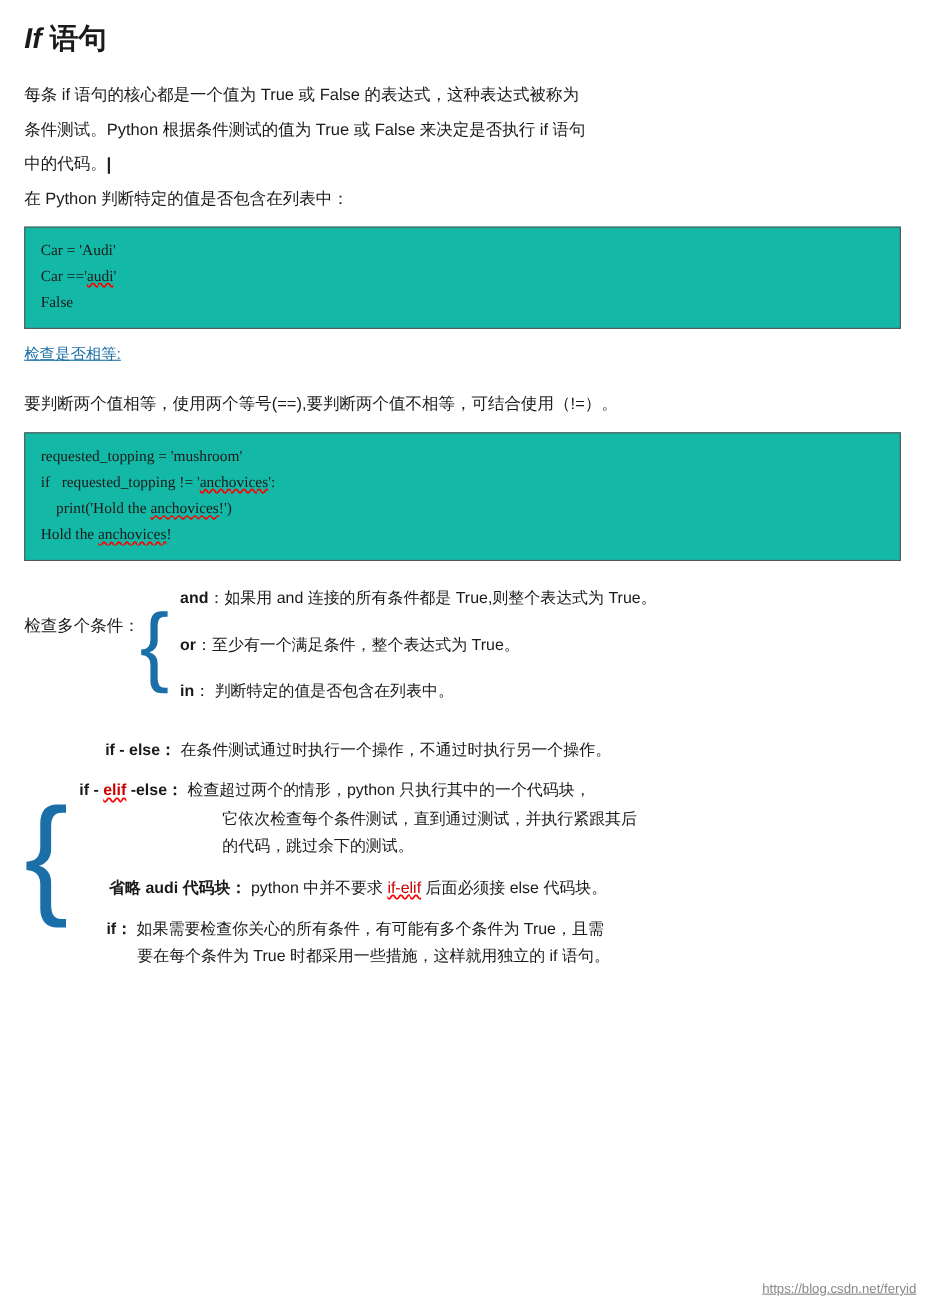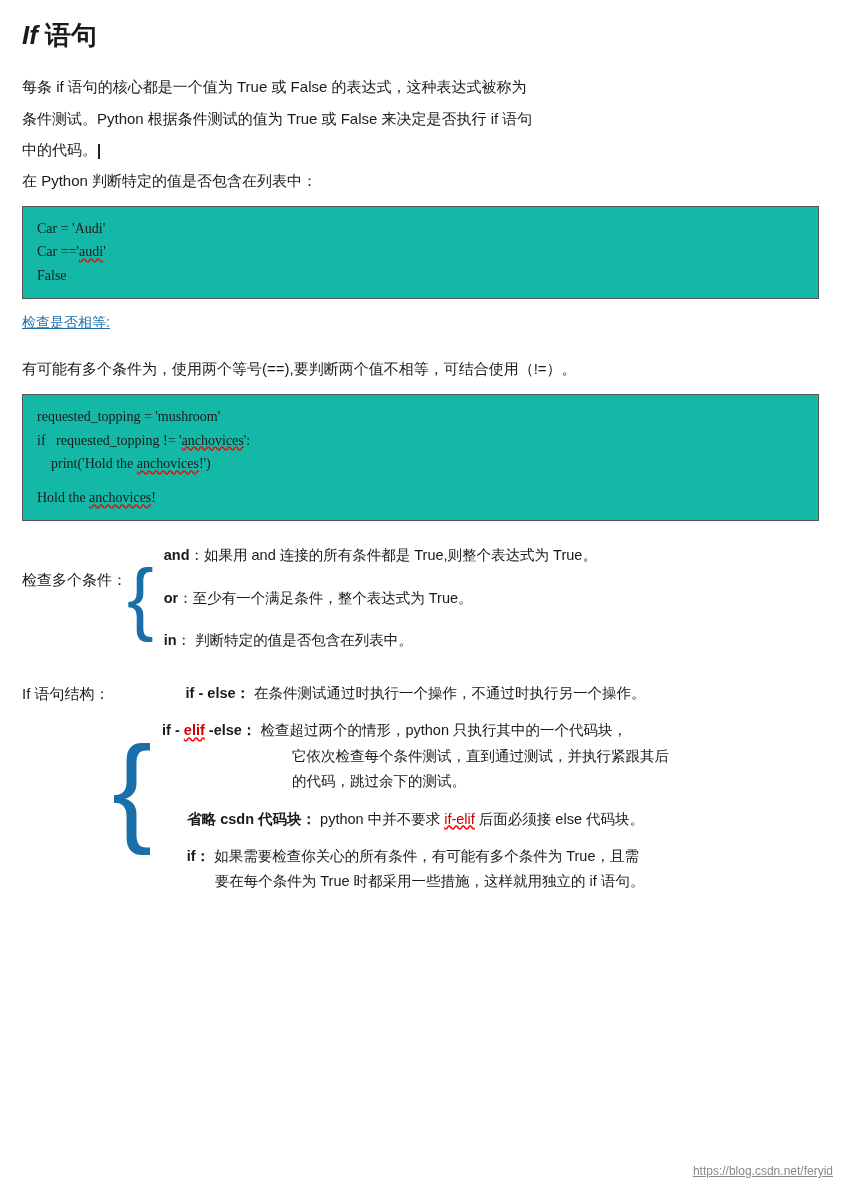--- a/index.html
+++ b/index.html
@@ -167,27 +167,27 @@
 <div class="code-block">
   <div>Car = 'Audi'</div>
   <div>Car =='<span class="squiggly">audi</span>'</div>
   <div>False</div>
 </div>
 
 <div class="equal-check-section">
   <span class="section-link">检查是否相等:</span>
 </div>
 
-<p class="section-text">有可能有多个条件为，使用两个等号(==),要判断两个值不相等，可结合使用（!=）。</p>
+<p class="section-text">要判断两个值相等，使用两个等号(==),要判断两个值不相等，可结合使用（!=）。</p>
 
 <div class="code-block">
   <div>requested_topping = 'mushroom'</div>
   <div>if &nbsp; requested_topping != '<span class="squiggly">anchovices</span>':</div>
   <div>&nbsp;&nbsp;&nbsp;&nbsp;print('Hold the <span class="squiggly">anchovices</span>!')</div>
-  <div style="margin-top:10px;">Hold the <span class="squiggly">anchovices</span>!</div>
+  <div style="">Hold the <span class="squiggly">anchovices</span>!</div>
 </div>
 
 <div class="bracket-section">
   <div class="bracket-label">检查多个条件：</div>
   <div class="bracket-container">
     <div class="left-brace">{</div>
     <div class="bracket-items">
       <div class="bracket-item">
         <span class="bold">and</span><span>：如果用 and 连接的所有条件都是 True,则整个表达式为 True。</span>
       </div>
@@ -195,39 +195,38 @@
         <span class="bold">or</span><span>：至少有一个满足条件，整个表达式为 True。</span>
       </div>
       <div class="bracket-item">
         <span class="bold">in</span><span>： 判断特定的值是否包含在列表中。</span>
       </div>
     </div>
   </div>
 </div>
 
 <div class="if-struct-section">
-  <div class="if-struct-label">If 语句结构：</div>
   <div class="if-struct-brace-container">
     <div class="if-struct-left-brace">{</div>
     <div class="if-struct-items">
 
       <div class="if-struct-item">
         <span class="bold">if - else：</span>
         <span>在条件测试通过时执行一个操作，不通过时执行另一个操作。</span>
       </div>
 
       <div class="if-struct-item">
         <span class="bold">if - <span class="red-text">elif</span> -else：</span>
         <span>检查超过两个的情形，python 只执行其中的一个代码块，</span><br>
         <span style="margin-left:130px;">它依次检查每个条件测试，直到通过测试，并执行紧跟其后</span><br>
         <span style="margin-left:130px;">的代码，跳过余下的测试。</span>
       </div>
 
       <div class="if-struct-item">
-        <span class="bold">省略 csdn 代码块：</span>
+        <span class="bold">省略 audi 代码块：</span>
         <span>python 中并不要求 <span class="red-text">if-elif</span> 后面必须接 else 代码块。</span>
       </div>
 
       <div class="if-struct-item">
         <span class="bold">if：</span>
         <span>如果需要检查你关心的所有条件，有可能有多个条件为 True，且需</span><br>
         <span style="margin-left:28px;">要在每个条件为 True 时都采用一些措施，这样就用独立的 if 语句。</span>
       </div>
     </div>
   </div>

